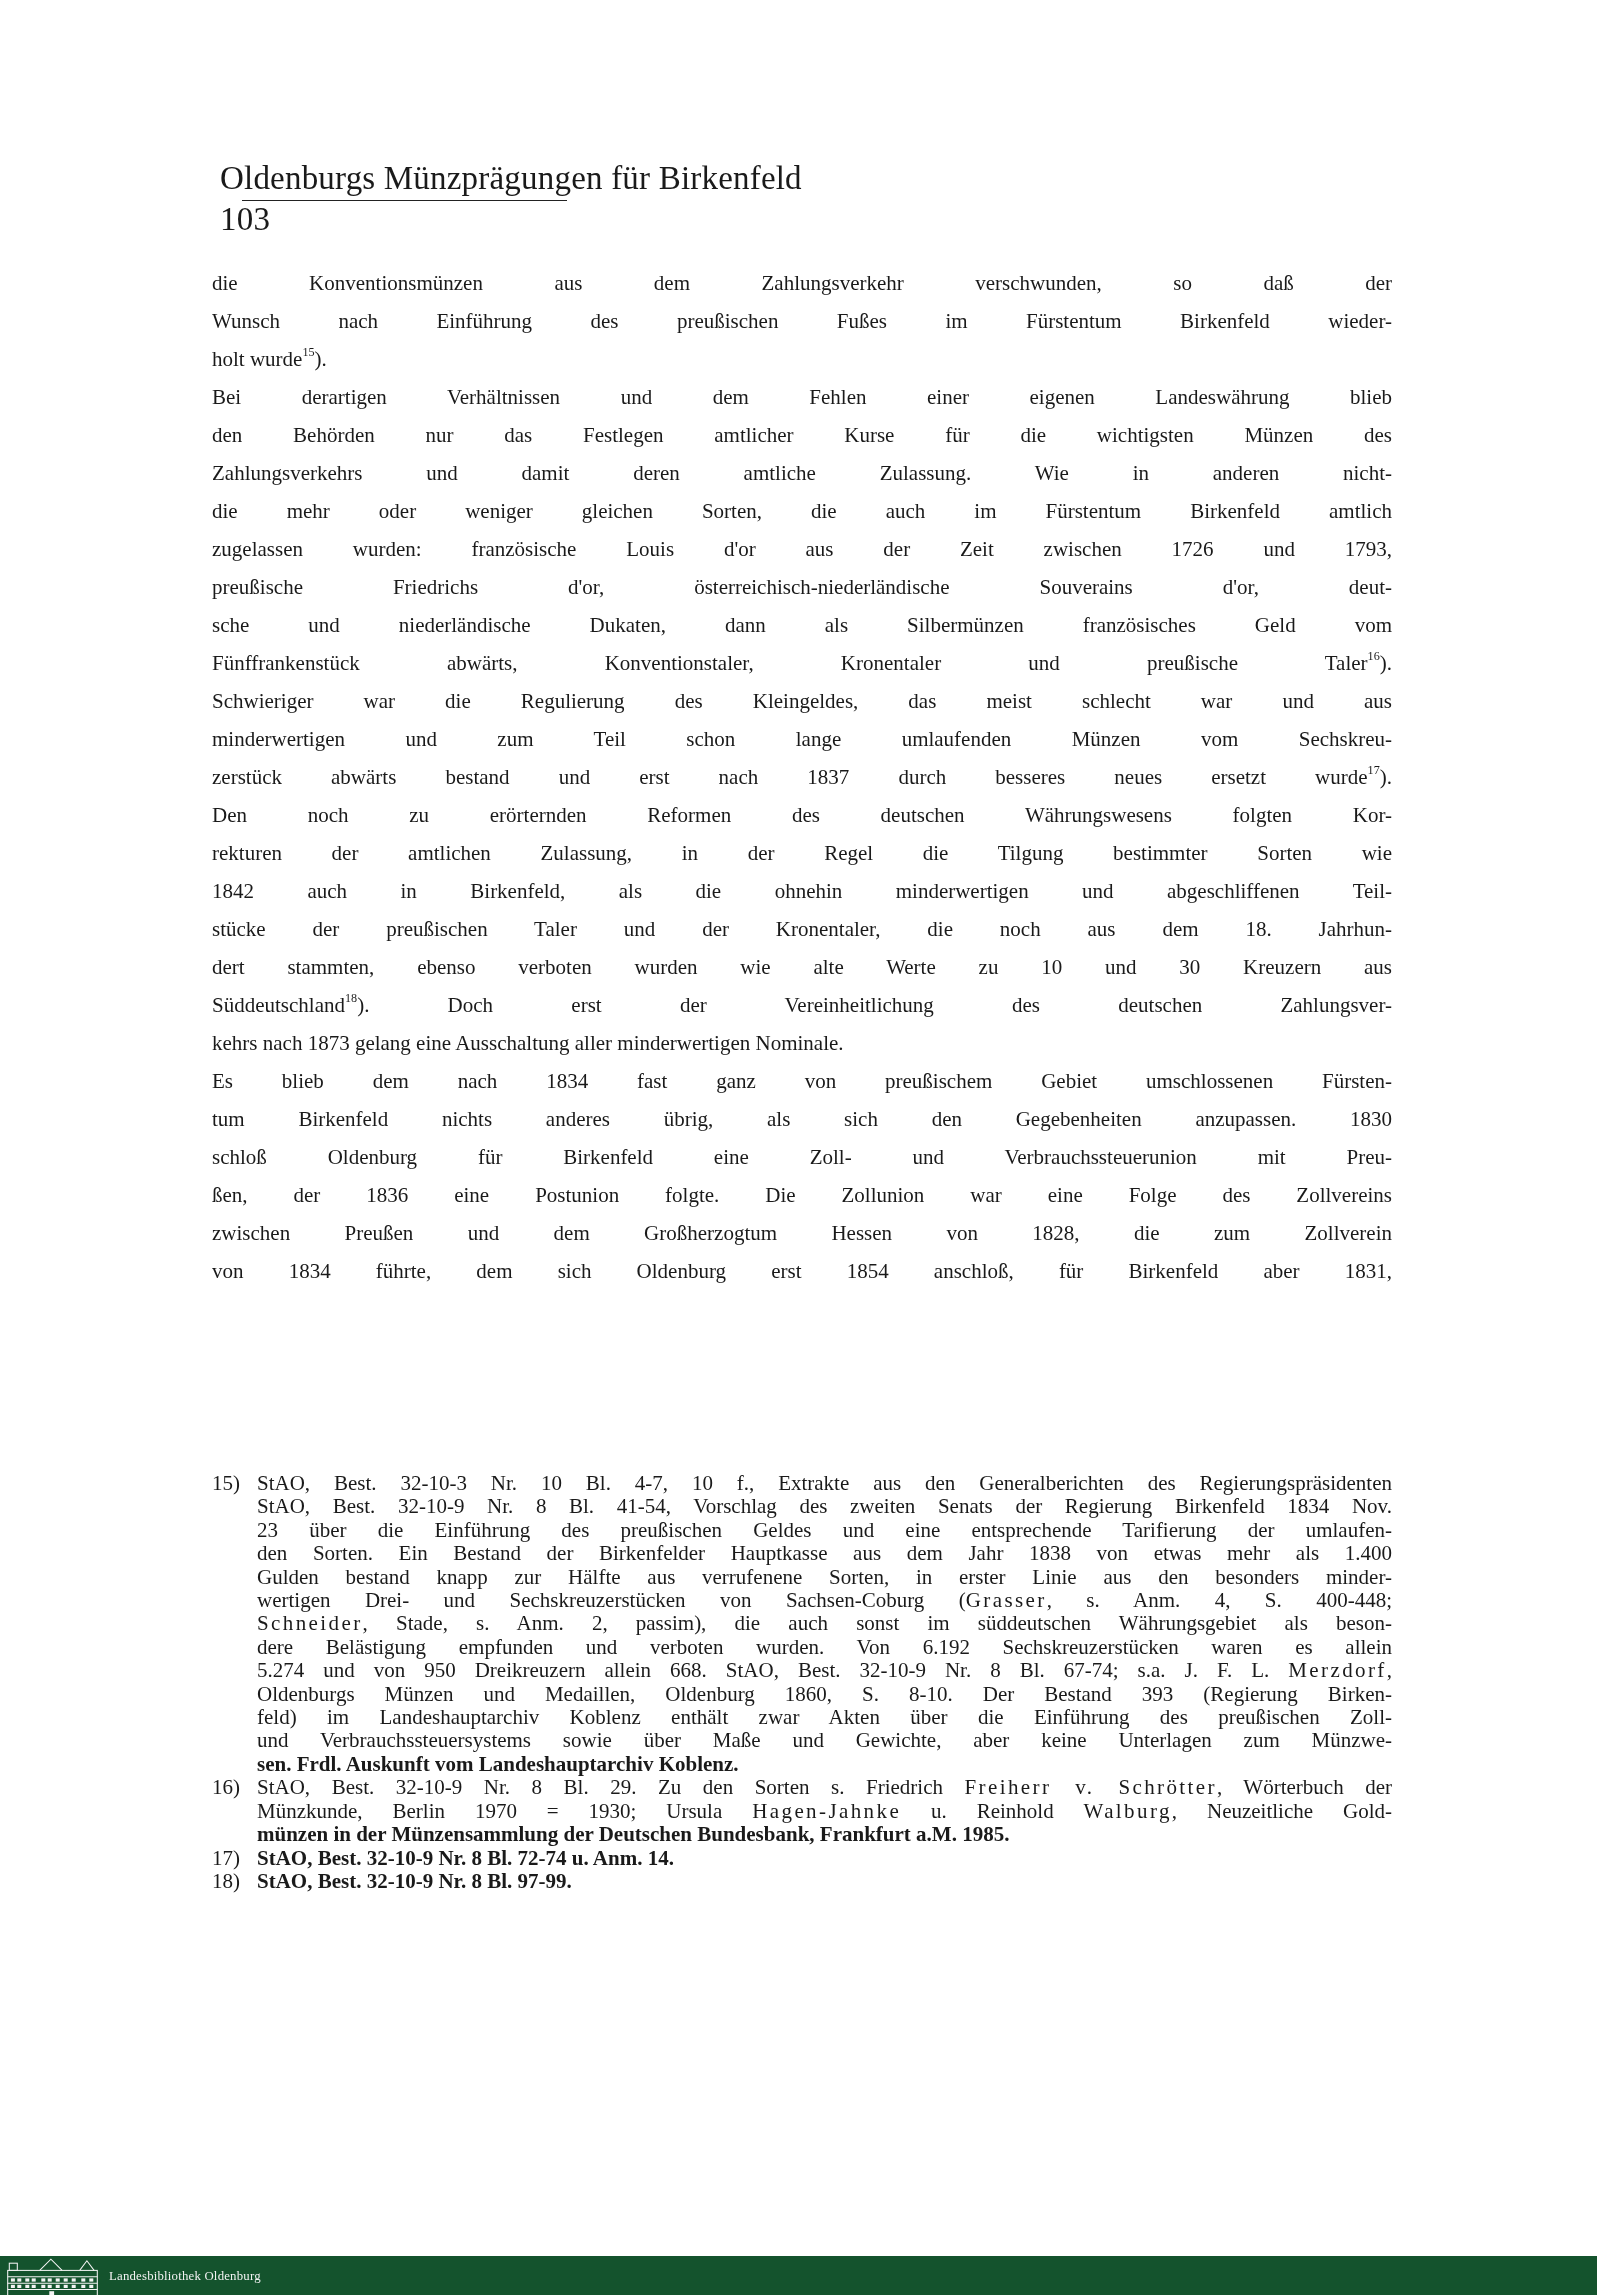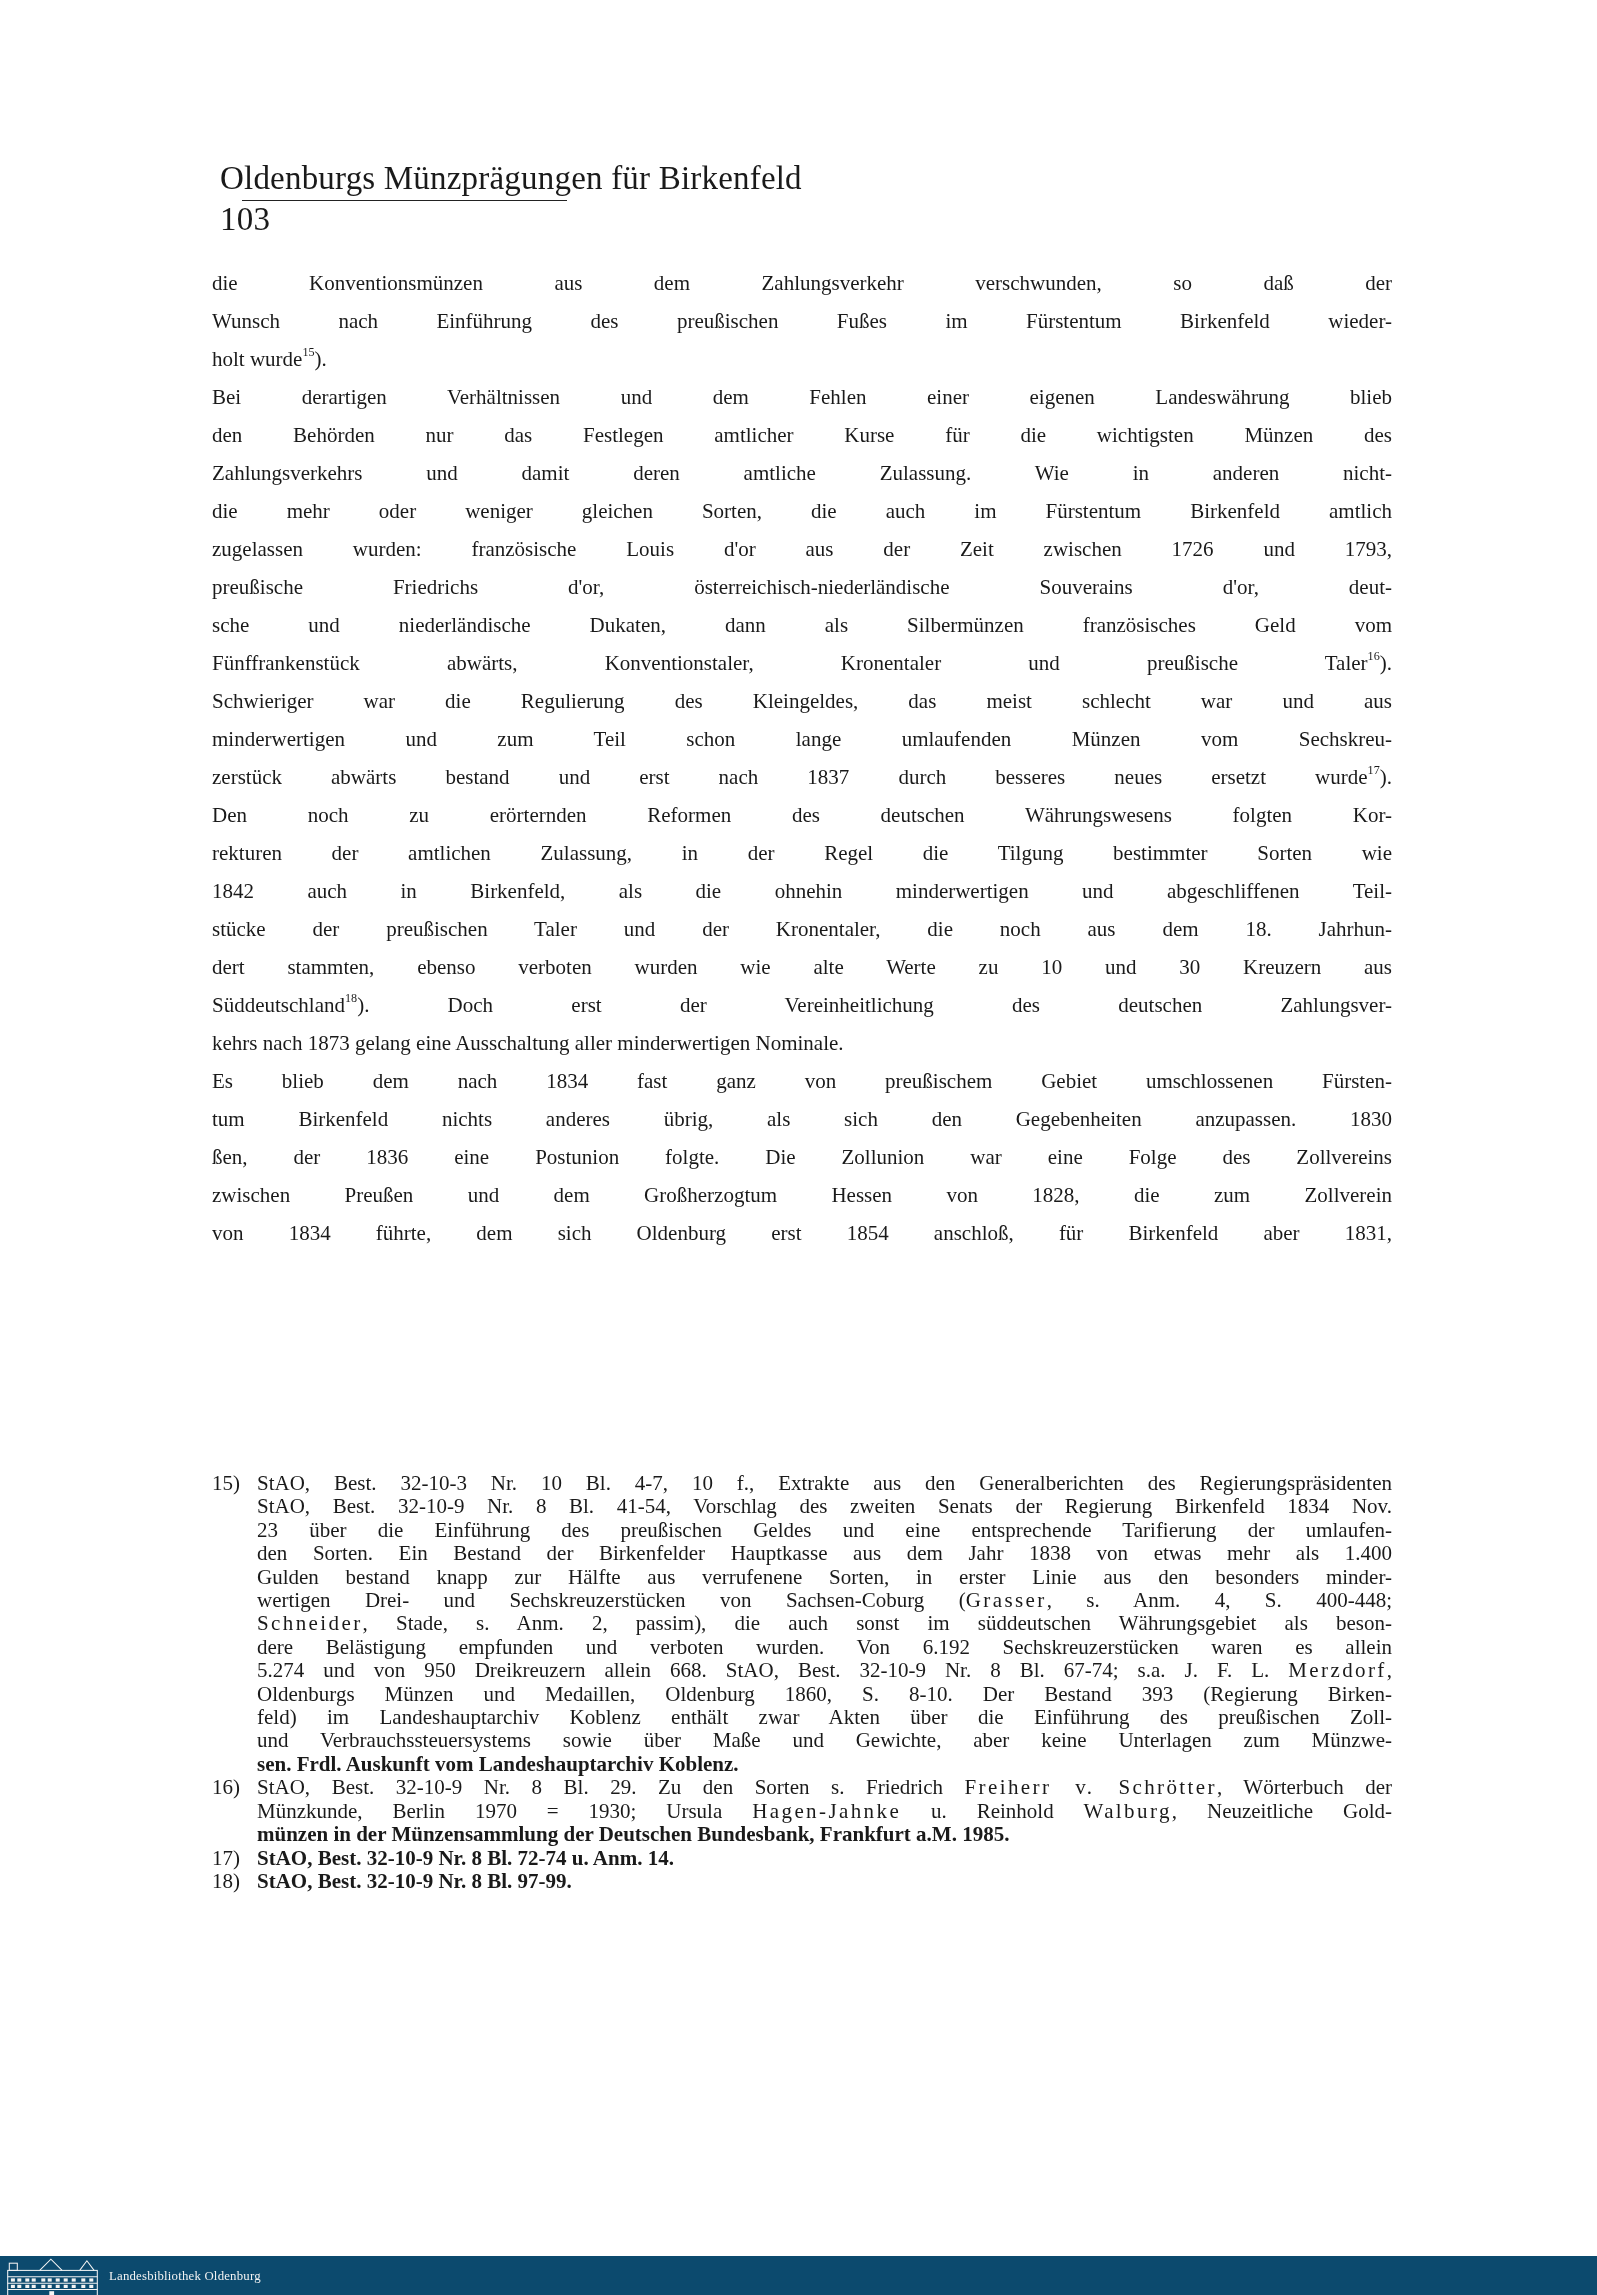--- a/index.html
+++ b/index.html
@@ -96,21 +96,21 @@
   }
   .fn .ln.last { text-align-last: left; font-weight: bold; }
   .spaced { letter-spacing: 2.4px; }
 
   .footer-bar {
     position: absolute;
     left: 0;
     top: 2256px;
     width: 1597px;
     height: 40px;
-    background: #0c4a6e;
+    background: #14532d;
     display: flex;
     align-items: center;
   }
   .footer-bar .logo {
     margin-left: 6.4px;
     width: 93px;
     height: 40px;
   }
   .footer-bar .lib-name {
     margin-left: 9.6px;
@@ -149,20 +149,21 @@
       <span class="ln"><span>zerstück abwärts bestand und erst nach 1837 durch besseres neues ersetzt wurde</span><sup>17</sup><span>).</span></span>
       <span class="ln"><span>Den noch zu erörternden Reformen des deutschen Währungswesens folgten Kor-</span></span>
       <span class="ln"><span>rekturen der amtlichen Zulassung, in der Regel die Tilgung bestimmter Sorten wie</span></span>
       <span class="ln"><span>1842 auch in Birkenfeld, als die ohnehin minderwertigen und abgeschliffenen Teil-</span></span>
       <span class="ln"><span>stücke der preußischen Taler und der Kronentaler, die noch aus dem 18. Jahrhun-</span></span>
       <span class="ln"><span>dert stammten, ebenso verboten wurden wie alte Werte zu 10 und 30 Kreuzern aus</span></span>
       <span class="ln"><span>Süddeutschland</span><sup>18</sup><span>). Doch erst der Vereinheitlichung des deutschen Zahlungsver-</span></span>
       <span class="ln last"><span>kehrs nach 1873 gelang eine Ausschaltung aller minderwertigen Nominale.</span></span>
       <span class="ln"><span>Es blieb dem nach 1834 fast ganz von preußischem Gebiet umschlossenen Fürsten-</span></span>
       <span class="ln"><span>tum Birkenfeld nichts anderes übrig, als sich den Gegebenheiten anzupassen. 1830</span></span>
+      <span class="ln"><span>schloß Oldenburg für Birkenfeld eine Zoll- und Verbrauchssteuerunion mit Preu-</span></span>
       <span class="ln"><span>ßen, der 1836 eine Postunion folgte. Die Zollunion war eine Folge des Zollvereins</span></span>
       <span class="ln"><span>zwischen Preußen und dem Großherzogtum Hessen von 1828, die zum Zollverein</span></span>
       <span class="ln"><span>von 1834 führte, dem sich Oldenburg erst 1854 anschloß, für Birkenfeld aber 1831,</span></span>
     </div>
 
   <div class="footnotes" id="footnotes">
       <div class="fn">
         <span class="num">15)</span>
         <span class="ln"><span>StAO, Best. 32-10-3 Nr. 10 Bl. 4-7, 10 f., Extrakte aus den Generalberichten des Regierungspräsidenten</span></span>
         <span class="ln"><span>StAO, Best. 32-10-9 Nr. 8 Bl. 41-54, Vorschlag des zweiten Senats der Regierung Birkenfeld 1834 Nov.</span></span>

